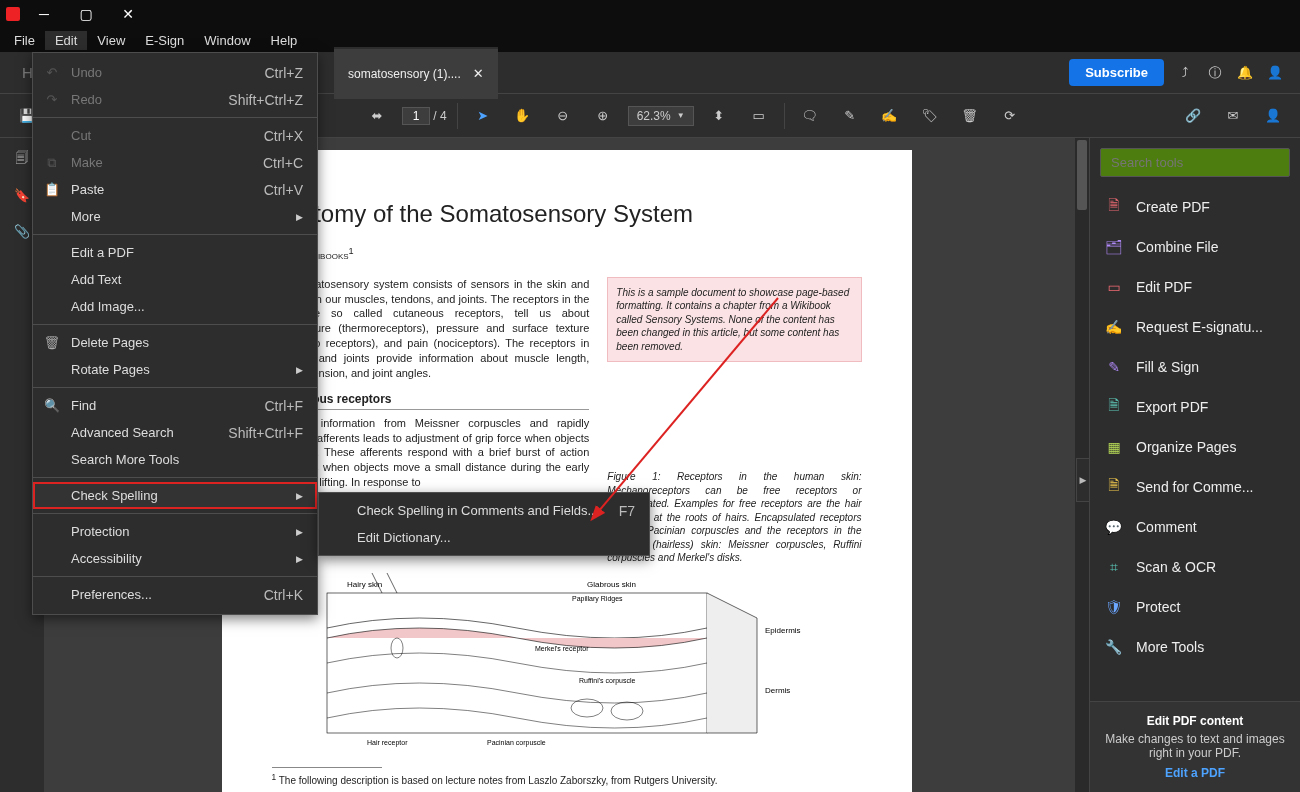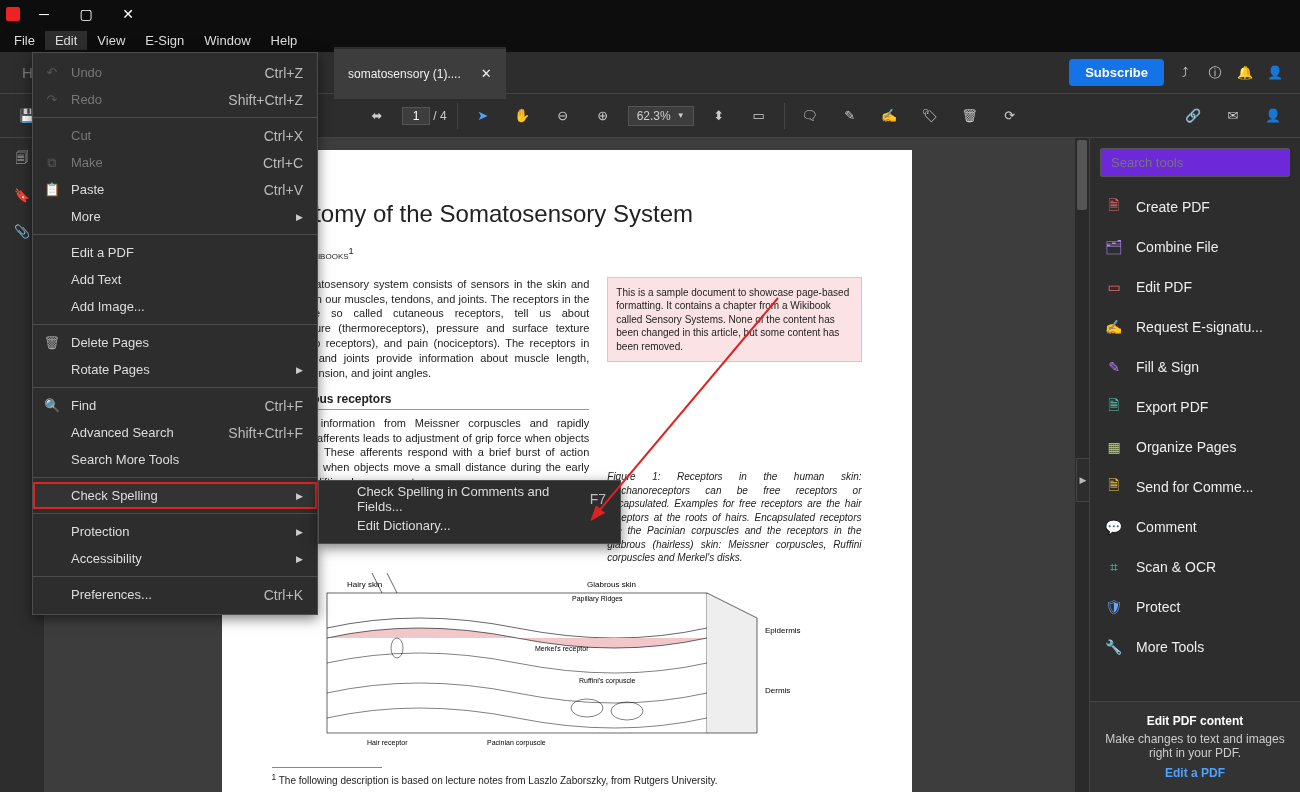--- a/index.html
+++ b/index.html
@@ -6,57 +6,57 @@
 body { background:#1a1a1a; color:#fff; width:1300px; height:792px; overflow:hidden; position:relative; font-size:13px; }
 .titlebar { height:28px; background:#0d0d0d; display:flex; align-items:center; padding:0 6px; gap:6px; }
 .titlebar .app-icon { width:14px; height:14px; background:#ed2224; border-radius:2px; }
 .titlebar .title { font-size:12px; color:#ddd; flex:1; }
 .titlebar .win-btn { width:36px; height:28px; display:flex; align-items:center; justify-content:center; color:#fff; font-size:14px; }
 .menubar { height:24px; background:#0d0d0d; display:flex; align-items:center; padding:0 4px; gap:0; font-size:13px; }
 .menubar .mitem { padding:2px 10px; color:#ddd; }
 .menubar .mitem.open { background:#2d2d2d; }
 .secondary { height:42px; background:#2d2d2d; display:flex; align-items:center; padding:0 10px; border-bottom:1px solid #444; }
 .secondary .homebtn { font-size:15px; color:#eee; padding:6px 12px; }
-.secondary .tab { height:52px; display:flex; align-items:center; gap:20px; padding:0 14px; background:#3d3d3d; border-top:2px solid #2d2d2d; color:#eee; font-size:12px; }
+.secondary .tab { height:52px; display:flex; align-items:center; gap:12px; padding:0 14px; background:#3d3d3d; border-top:2px solid #2d2d2d; color:#eee; font-size:12px; }
 .secondary .spacer { flex:1; }
 .subscribe { background:#1473e6; color:#fff; padding:6px 16px; border-radius:4px; font-size:13px; font-weight:600; }
 .tbicon { width:22px; height:22px; display:flex; align-items:center; justify-content:center; color:#ccc; margin:0 4px; }
 .toolbar { height:44px; background:#2d2d2d; display:flex; align-items:center; padding:0 12px; border-bottom:1px solid #444; }
 .toolbar .group { display:flex; align-items:center; gap:10px; }
 .toolbar .sep { width:1px; height:26px; background:#444; margin:0 10px; }
 .toolbar .pg { color:#ccc; font-size:12px; }
 .toolbar .pg input { width:28px; background:#3d3d3d; border:1px solid #555; color:#fff; text-align:center; font-size:12px; padding:1px; }
 .zoom { background:#3d3d3d; border:1px solid #555; color:#ccc; font-size:12px; padding:2px 8px; display:flex; align-items:center; gap:6px; }
 .main { position:absolute; top:138px; bottom:0; left:0; right:0; display:flex; }
 .leftrail { width:44px; background:#2d2d2d; display:flex; flex-direction:column; align-items:center; padding-top:10px; gap:14px; }
 .leftrail .ricon { width:22px; height:22px; color:#bbb; display:flex; align-items:center; justify-content:center; }
 .canvas { flex:1; background:#3d3d3d; display:flex; justify-content:center; overflow:hidden; position:relative; border-right:1px solid #444; }
 .page { width:690px; background:#fff; color:#222; margin-top:12px; padding:50px 50px 30px 50px; font-family:"Times New Roman",serif; }
 .page h1 { font-family:Arial,sans-serif; font-size:24px; font-weight:500; margin-bottom:18px; }
 .page .from { font-variant:small-caps; font-size:11px; margin-bottom:16px; }
 .page .cols { display:flex; gap:18px; }
 .page .colL { flex:5; font-size:11px; line-height:1.35; text-align:justify; }
 .page .colR { flex:4; font-size:10px; line-height:1.35; }
-.page .sidebox { background:#fbe3e5; border:1px solid #f0bcc0; padding:8px; margin-bottom:12px; }
+.page .sidebox { background:#fbe3e5; border:1px solid #f0bcc0; padding:8px; font-style:italic; margin-bottom:12px; }
 .page .subh { font-family:Arial,sans-serif; font-size:12px; font-weight:bold; margin:10px 0 6px; border-bottom:1px solid #999; padding-bottom:2px; }
 .page .figcap { font-style:italic; text-align:justify; }
 .page .skin { margin-top:8px; height:180px; position:relative; }
 .page .footnote { font-size:10px; margin-top:14px; }
 .page .footnote .fline { border-top:1px solid #888; width:110px; margin-bottom:4px; }
 .rightpanel { width:210px; background:#2d2d2d; display:flex; flex-direction:column; }
 .rightpanel .search { padding:10px; }
-.rightpanel .search input { width:100%; background:#6d28d9; border:1px solid #555; color:#ccc; padding:6px 10px; font-size:13px; border-radius:2px; }
+.rightpanel .search input { width:100%; background:#4d7c0f; border:1px solid #555; color:#ccc; padding:6px 10px; font-size:13px; border-radius:2px; }
 .rightpanel .tool { display:flex; align-items:center; gap:12px; padding:10px 14px; color:#eee; font-size:14px; }
 .rightpanel .tool .ti { width:20px; height:20px; display:flex; align-items:center; justify-content:center; }
 .rightpanel .promo { background:#333; border-top:1px solid #444; padding:12px; text-align:center; font-size:12px; color:#ccc; }
 .rightpanel .promo .pt { color:#fff; font-weight:600; margin-bottom:4px; }
 .rightpanel .promo .plink { color:#4da3ff; margin-top:6px; display:block; font-weight:600; }
 
 .editmenu { position:absolute; left:32px; top:52px; width:286px; background:#2d2d2d; box-shadow:0 4px 12px rgba(0,0,0,.5); z-index:100; border:1px solid #4d4d4d; padding:6px 0; }
-.submenu { position:absolute; left:318px; top:480px; width:303px; background:#2d2d2d; box-shadow:0 4px 12px rgba(0,0,0,.5); z-index:100; border:1px solid #4d4d4d; padding:4px 0; }
+.submenu { position:absolute; left:318px; top:492px; width:332px; background:#2d2d2d; box-shadow:0 4px 12px rgba(0,0,0,.5); z-index:100; border:1px solid #4d4d4d; padding:4px 0; }
 .mrow { display:flex; align-items:center; height:27px; padding:0 14px 0 10px; color:#ddd; font-size:13px; gap:10px; }
 .mrow .micon { width:18px; display:flex; justify-content:center; color:#aaa; }
 .mrow .mlabel { flex:1; }
 .mrow .mshort { color:#bbb; font-size:14px; }
 .mrow .marrow { color:#ccc; font-size:9px; }
 .mrow.disabled { color:#777; }
 .mrow.disabled .micon { color:#555; }
 .mrow.hl { outline:2px solid #d22; outline-offset:-2px; background:#333; }
 .msep { height:1px; background:#4d4d4d; margin:4px 0; }
 .arrow-anno { position:absolute; z-index:200; pointer-events:none; }

